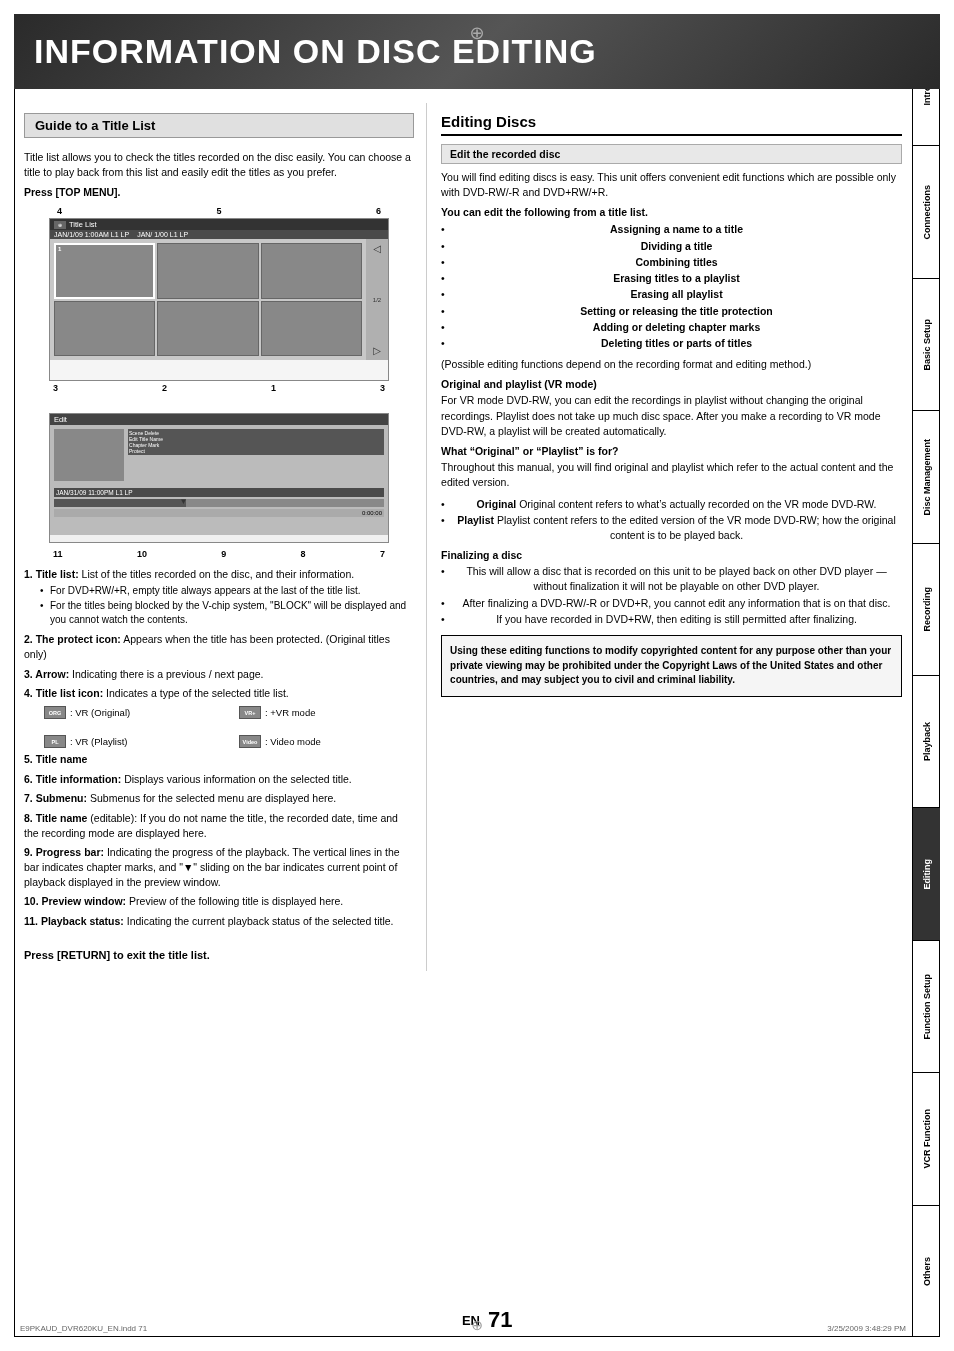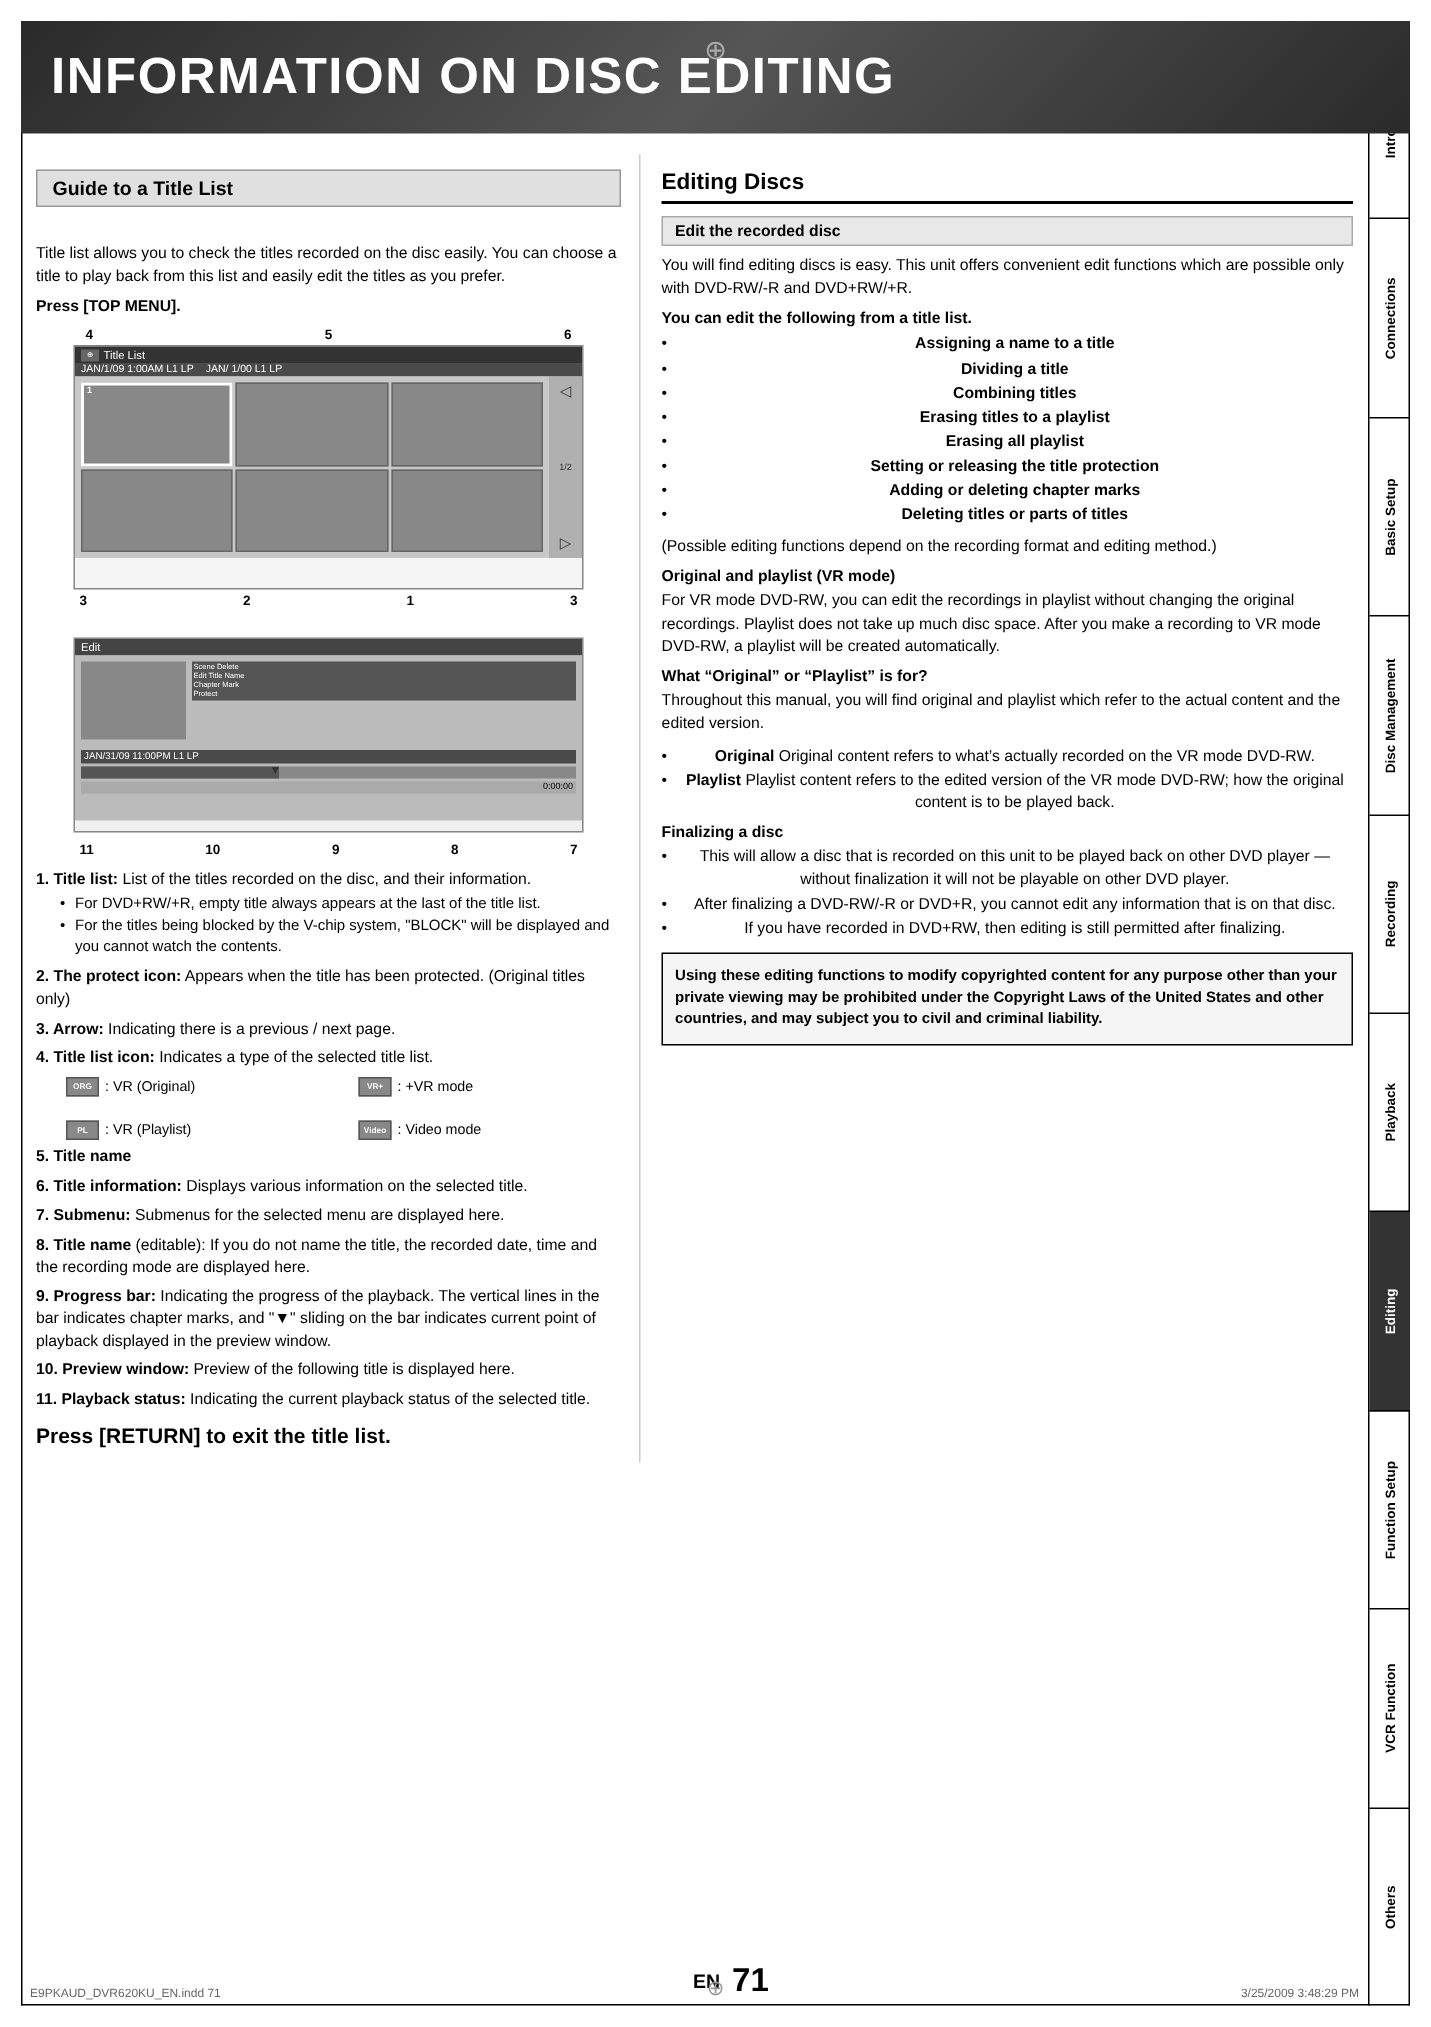--- a/index.html
+++ b/index.html
@@ -101,21 +101,21 @@
       padding: 10px 10px 10px 14px;
     }
 
     
     .section-header {
       background: #e0e0e0;
       border: 1px solid #999;
       padding: 4px 10px;
       font-size: 13px;
       font-weight: bold;
-      margin-bottom: 24px;
+      margin-bottom: 12px;
       display: inline-block;
       width: 100%;
     }
 
     .subsection-header {
       background: #e8e8e8;
       border: 1px solid #aaa;
       padding: 3px 8px;
       font-size: 10.5px;
       font-weight: bold;
@@ -412,22 +412,22 @@
       font-size: 5.5px;
       text-align: center;
       line-height: 13px;
       color: #fff;
       font-weight: bold;
     }
 
     
     .press-return {
       font-weight: bold;
-      font-size: 14px;
-      margin-top: 8px;
+      font-size: 11px;
+      margin-top: 20px;
     }
 
     
     .editing-discs-header {
       font-size: 15px;
       font-weight: bold;
       margin-bottom: 8px;
       padding-bottom: 4px;
       border-bottom: 2px solid #000;
     }

